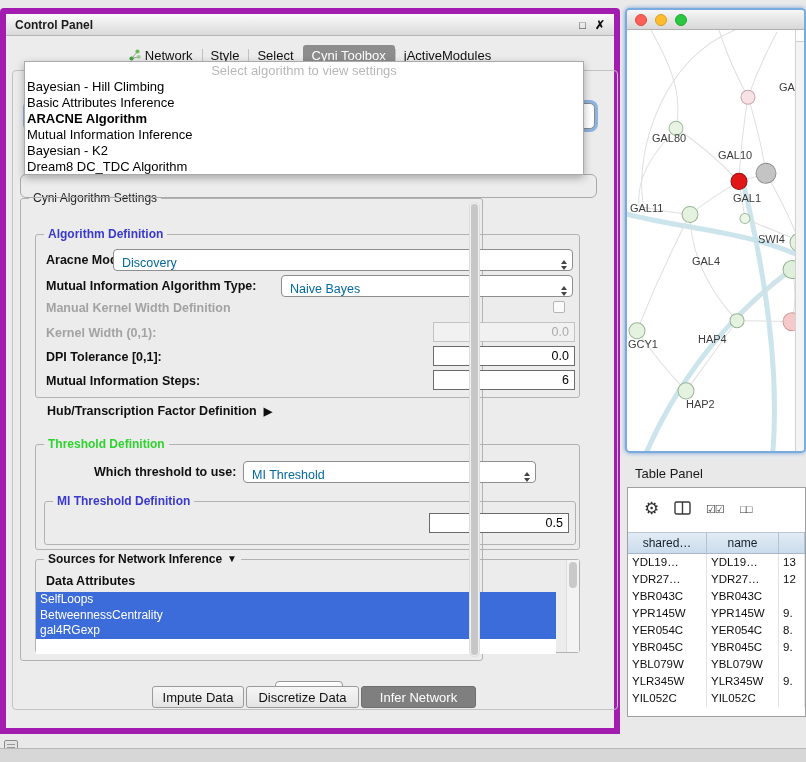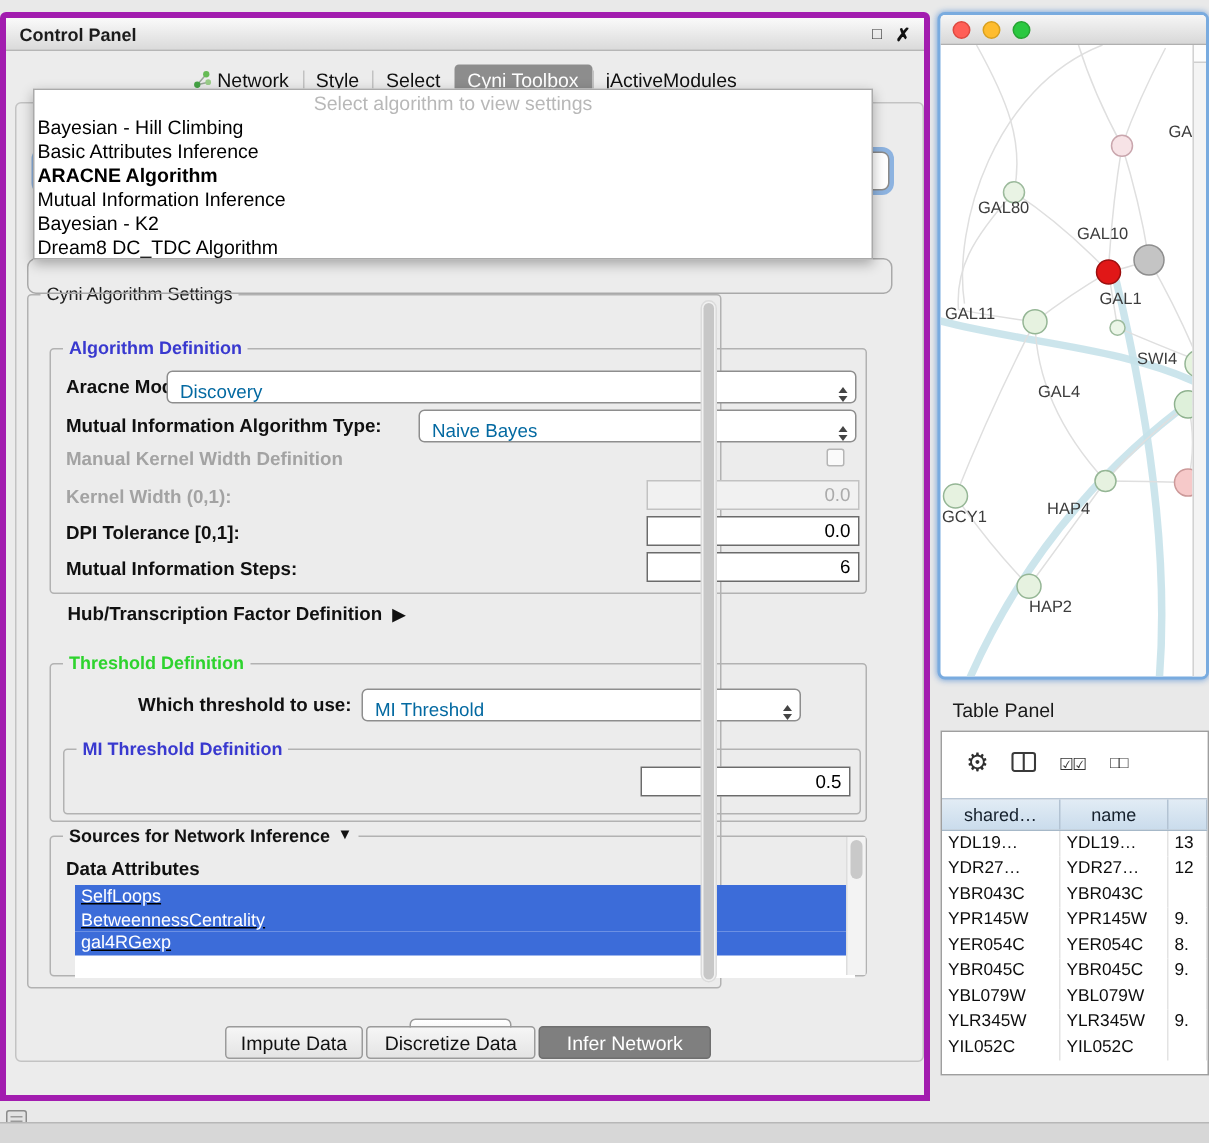--- a/index.html
+++ b/index.html
@@ -1,21 +1,21 @@
 <!DOCTYPE html>
 <html><head>
 <meta charset="utf-8">
 <style>
   html,body{margin:0;padding:0;background:#e9e9e9;}
   #page{position:relative;width:806px;height:762px;background:#e9e9e9;overflow:hidden;
         font-family:"Liberation Sans",sans-serif;}
 
   
   #control-panel{position:absolute;left:0;top:8px;width:620px;height:726px;background:#ececec;
-    border:4px solid #a21caf;border-radius:4px 4px 0 0;box-sizing:border-box;}
+    border:6px solid #a21caf;border-radius:4px 4px 0 0;box-sizing:border-box;}
   .cp-titlebar{position:absolute;left:0;top:0;right:0;height:22px;
     background:linear-gradient(#fafafa,#dadada);border-bottom:1px solid #b6b6b6;
     display:flex;align-items:center;padding:0 9px;box-sizing:border-box;}
   .cp-title{font-size:12px;font-weight:bold;color:#1c1c1c;}
   .cp-float{margin-left:auto;font-size:11px;color:#333;}
   .cp-close{margin-left:9px;font-size:12px;font-weight:bold;color:#111;}
 
   .cp-tabs{position:absolute;top:30px;left:0;right:0;height:22px;display:flex;justify-content:center;align-items:center;}
   .cp-tab{display:flex;align-items:center;gap:4px;padding:3px 9px;font-size:13px;color:#111;
     border-radius:3px 3px 0 0;position:relative;white-space:nowrap;}
@@ -82,21 +82,21 @@
 
   #threshold-group{left:14px;top:245px;width:545px;height:106px;}
   .th-label{left:58px;top:16px;}
   .th-combo{left:207px;width:293px;top:16px;}
   #mi-group{left:8px;top:56px;width:532px;height:44px;}
   .mi-label{left:12px;top:11px;}
   .mi-field{left:384px;width:140px;top:11px;}
 
   #sources-group{left:14px;top:360px;width:545px;height:94px;}
   .da-label{position:absolute;left:10px;top:14px;font-size:12.5px;font-weight:bold;color:#101010;}
-  .attr-list{position:absolute;left:16px;top:32px;width:520px;height:62px;background:#fff;overflow:hidden;text-decoration:underline;}
+  .attr-list{position:absolute;left:0;top:32px;width:520px;height:62px;background:#fff;overflow:hidden;}
   .attr-item{height:15.5px;line-height:15.5px;background:#3c6cd9;color:#fff;font-size:12px;padding-left:4px;
     box-sizing:border-box;white-space:nowrap;}
   .attr-scroll{position:absolute;right:0;top:0;bottom:0;width:12px;background:#f3f3f3;border-left:1px solid #ddd;}
   .attr-scroll .thumb{position:absolute;left:2px;right:2px;top:2px;height:26px;background:#c9c9c9;border-radius:5px;}
 
   .apply{position:absolute;left:269px;top:667px;width:68px;height:22px;background:linear-gradient(#ffffff,#e3e3e3);
     border:1px solid #9a9a9a;border-radius:4px;font-size:13px;color:#111;font-family:inherit;}
 
   .cp-bottom-tabs{position:absolute;left:0;top:672px;width:100%;height:22px;}
   .b-tab{position:absolute;height:22px;box-sizing:border-box;border:1px solid #9b9b9b;border-radius:3px;

